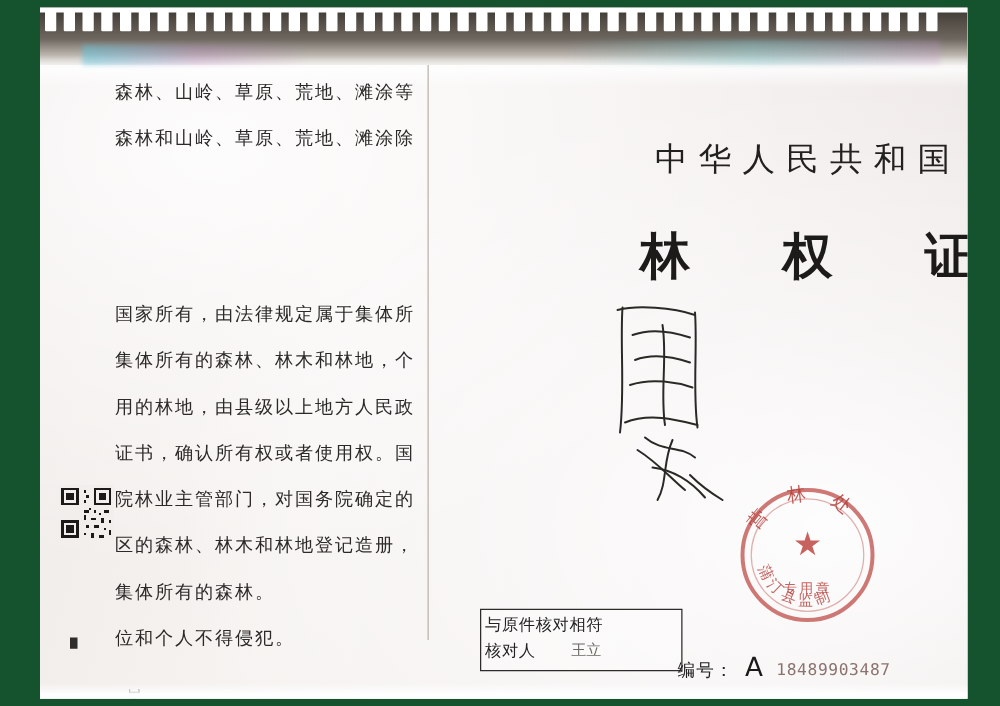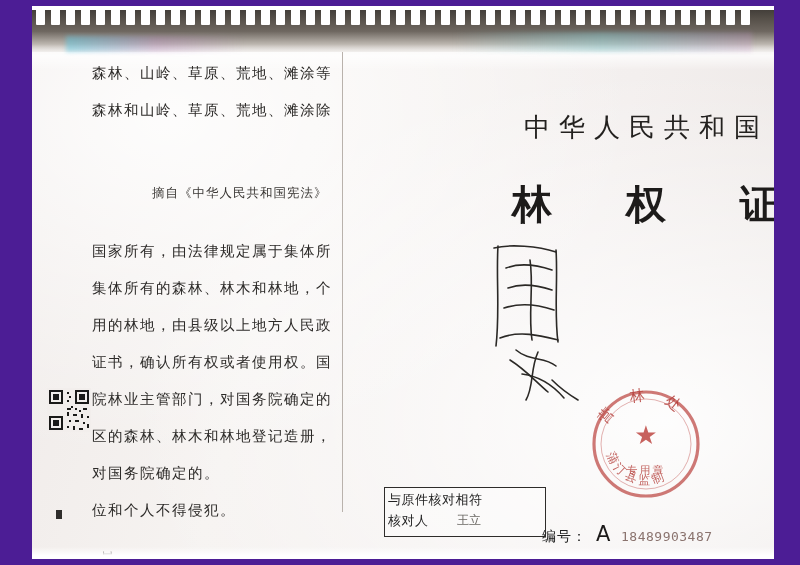--- a/index.html
+++ b/index.html
@@ -5,21 +5,21 @@
   html, body {
     margin: 0;
     padding: 0;
     background: #ffffff;
   }
   #page {
     position: relative;
     width: 800px;
     height: 565px;
     overflow: hidden;
-    background: #4c1d95;
+    background: #14532d;
     font-family: "DejaVu Sans", sans-serif;
   }
 
   
   .scan {
     position: absolute;
     left: 32px;
     top: 6px;
     width: 742px;
     height: 553px;
@@ -358,30 +358,29 @@
     <div class="chroma-right"></div>
 
     <div class="fold"></div>
 
     <div class="left-page">
       <div class="left-block-a">
         <div class="cn-line">森林、山岭、草原、荒地、滩涂等</div>
         <div class="cn-line">森林和山岭、草原、荒地、滩涂除</div>
       </div>
 
-      <div class="left-src">摘自《中华人民共和国宪法》</div>
 
       <div class="left-block-b">
         <div class="cn-line">国家所有，由法律规定属于集体所</div>
         <div class="cn-line shift">集体所有的森林、林木和林地，个</div>
         <div class="cn-line">用的林地，由县级以上地方人民政</div>
         <div class="cn-line">证书，确认所有权或者使用权。国</div>
         <div class="cn-line">院林业主管部门，对国务院确定的</div>
         <div class="cn-line">区的森林、林木和林地登记造册，</div>
-        <div class="cn-line">对国务院确定的。</div>
+        <div class="cn-line">集体所有的森林。</div>
         <div class="cn-line shift">位和个人不得侵犯。</div>
       </div>
 
       <div class="qr">
         <svg width="44" height="44" viewBox="0 0 22 22" shape-rendering="crispEdges">
           <rect width="22" height="22" fill="#f2eeec"></rect>
           <g fill="#1b1a19">
             <rect x="1" y="1" width="7" height="1"></rect>
               <rect x="1" y="7" width="7" height="1"></rect>
             <rect x="1" y="1" width="1" height="7"></rect>

